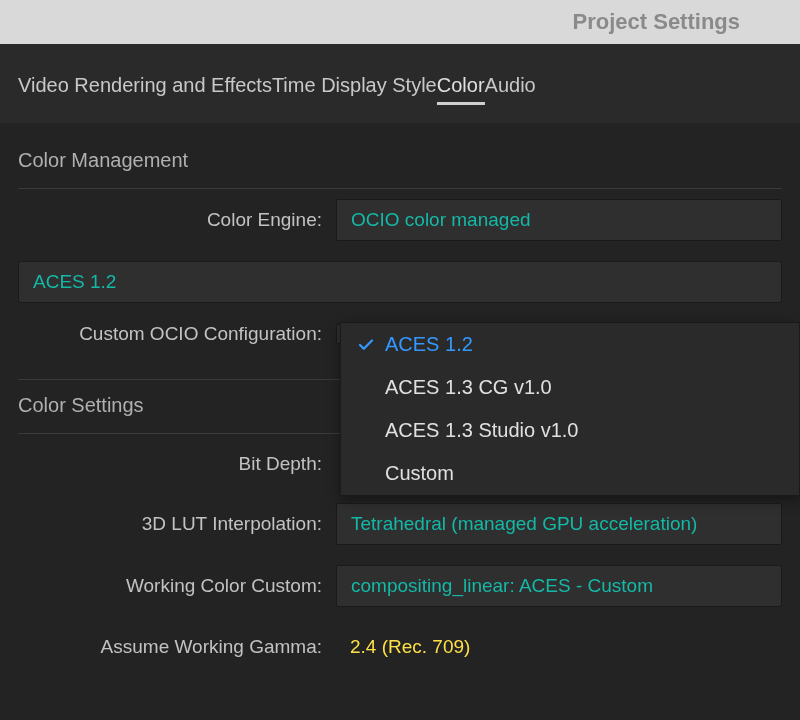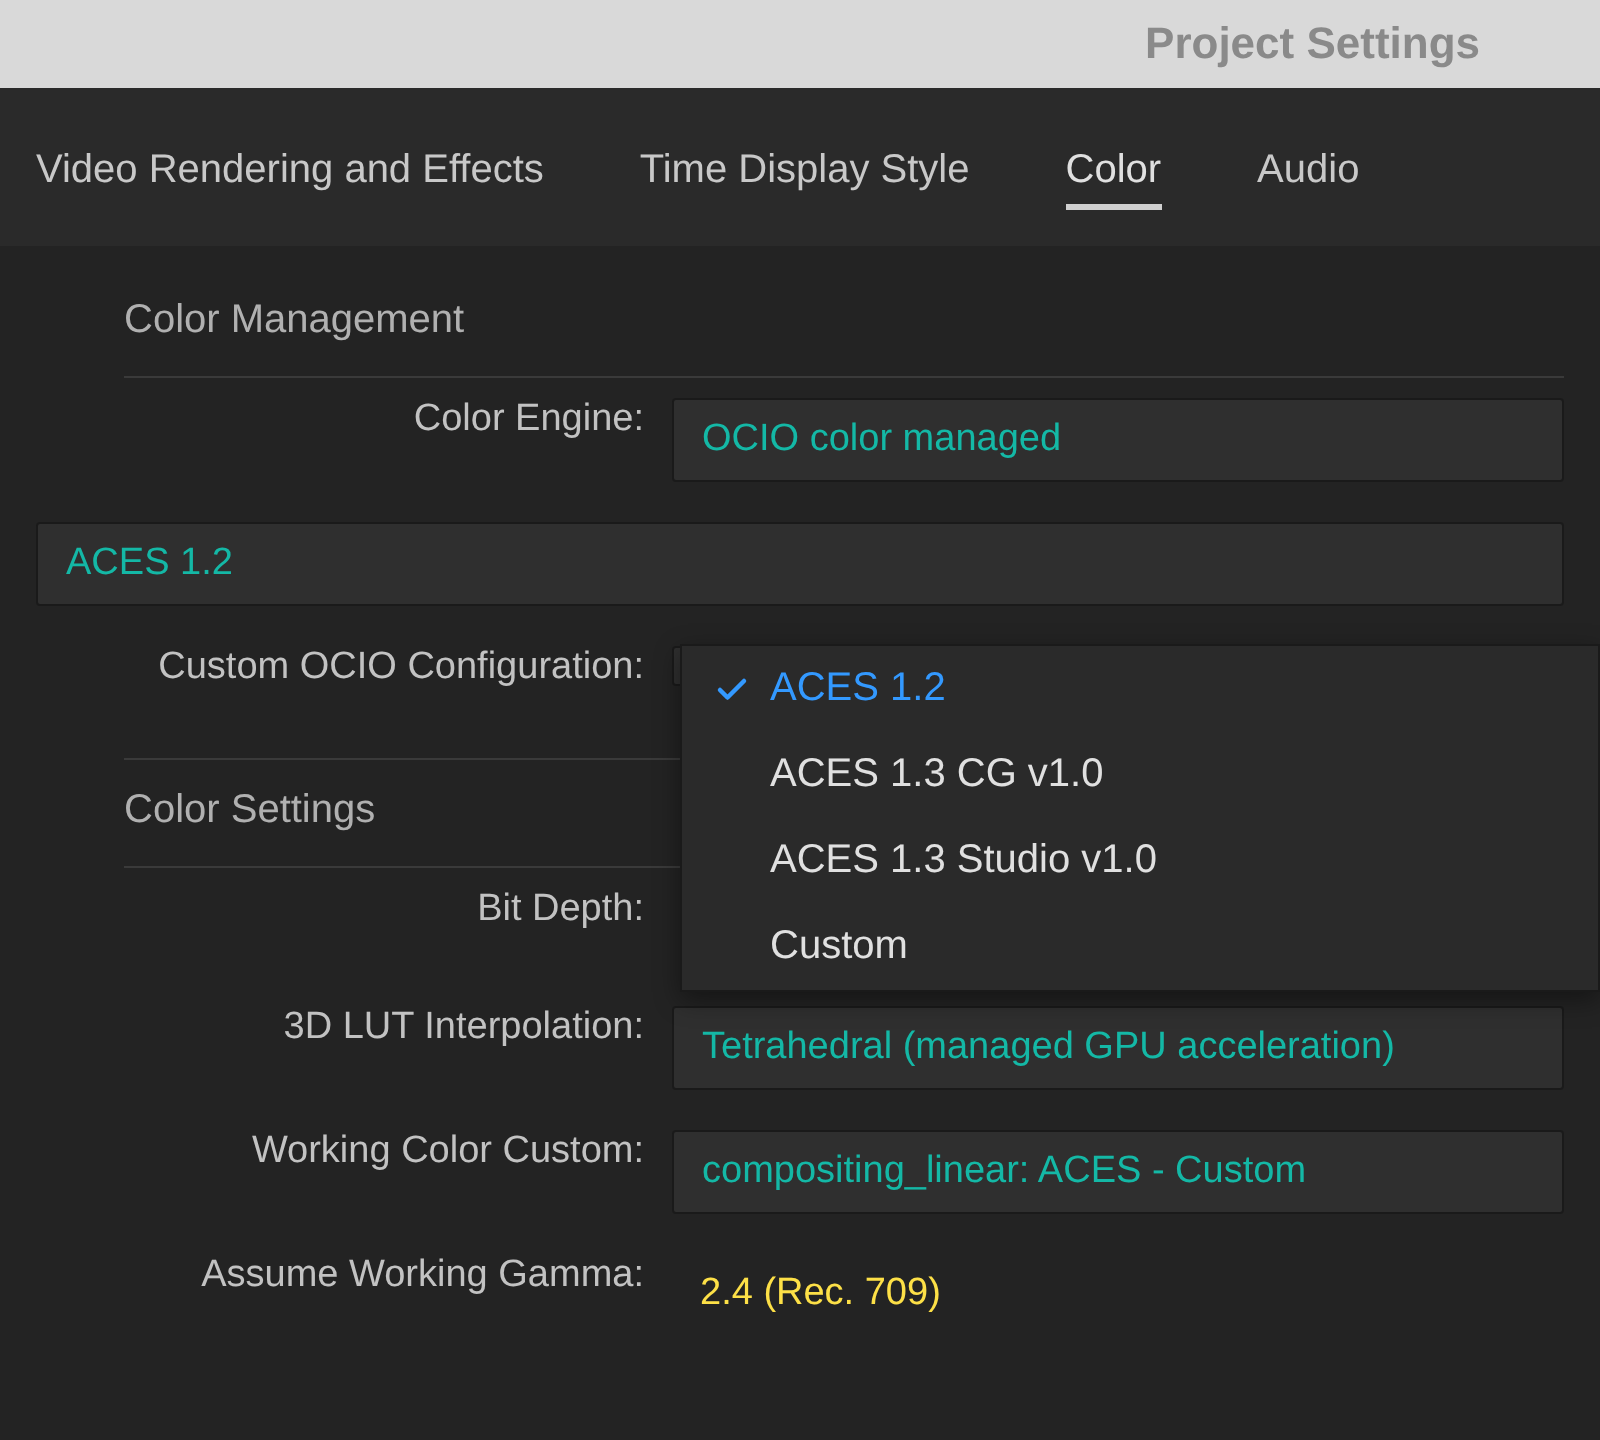--- a/index.html
+++ b/index.html
@@ -30,21 +30,20 @@
       font-size: 22px;
       font-weight: 600;
     }
     .content {
       background: #232323;
       padding: 0;
     }
     .tabs {
       display: flex;
       padding: 30px 18px 20px 18px;
-      gap: 48px;
       background: #2a2a2a;
     }
     .tab {
       color: #c8c8c8;
       font-size: 20px;
       font-weight: 400;
       padding-bottom: 6px;
       cursor: pointer;
       position: relative;
     }
@@ -63,28 +62,27 @@
     .section {
       padding: 12px 18px;
     }
     .section-title {
       color: #b0b0b0;
       font-size: 20px;
       font-weight: 400;
       padding: 14px 0 16px 0;
       border-bottom: 1px solid #3a3a3a;
       border-top: 1px solid #3a3a3a;
-      margin-left: 44px;
     }
     .section-title.nb {
       border-top: none;
     }
     .field-row {
       display: flex;
-      align-items: flex-start;
+      align-items: center;
       padding: 10px 0;
     }
     .field-label {
       color: #c2c2c2;
       font-size: 19px;
       width: 318px;
       text-align: right;
       padding-right: 14px;
     }
     .field-value {

